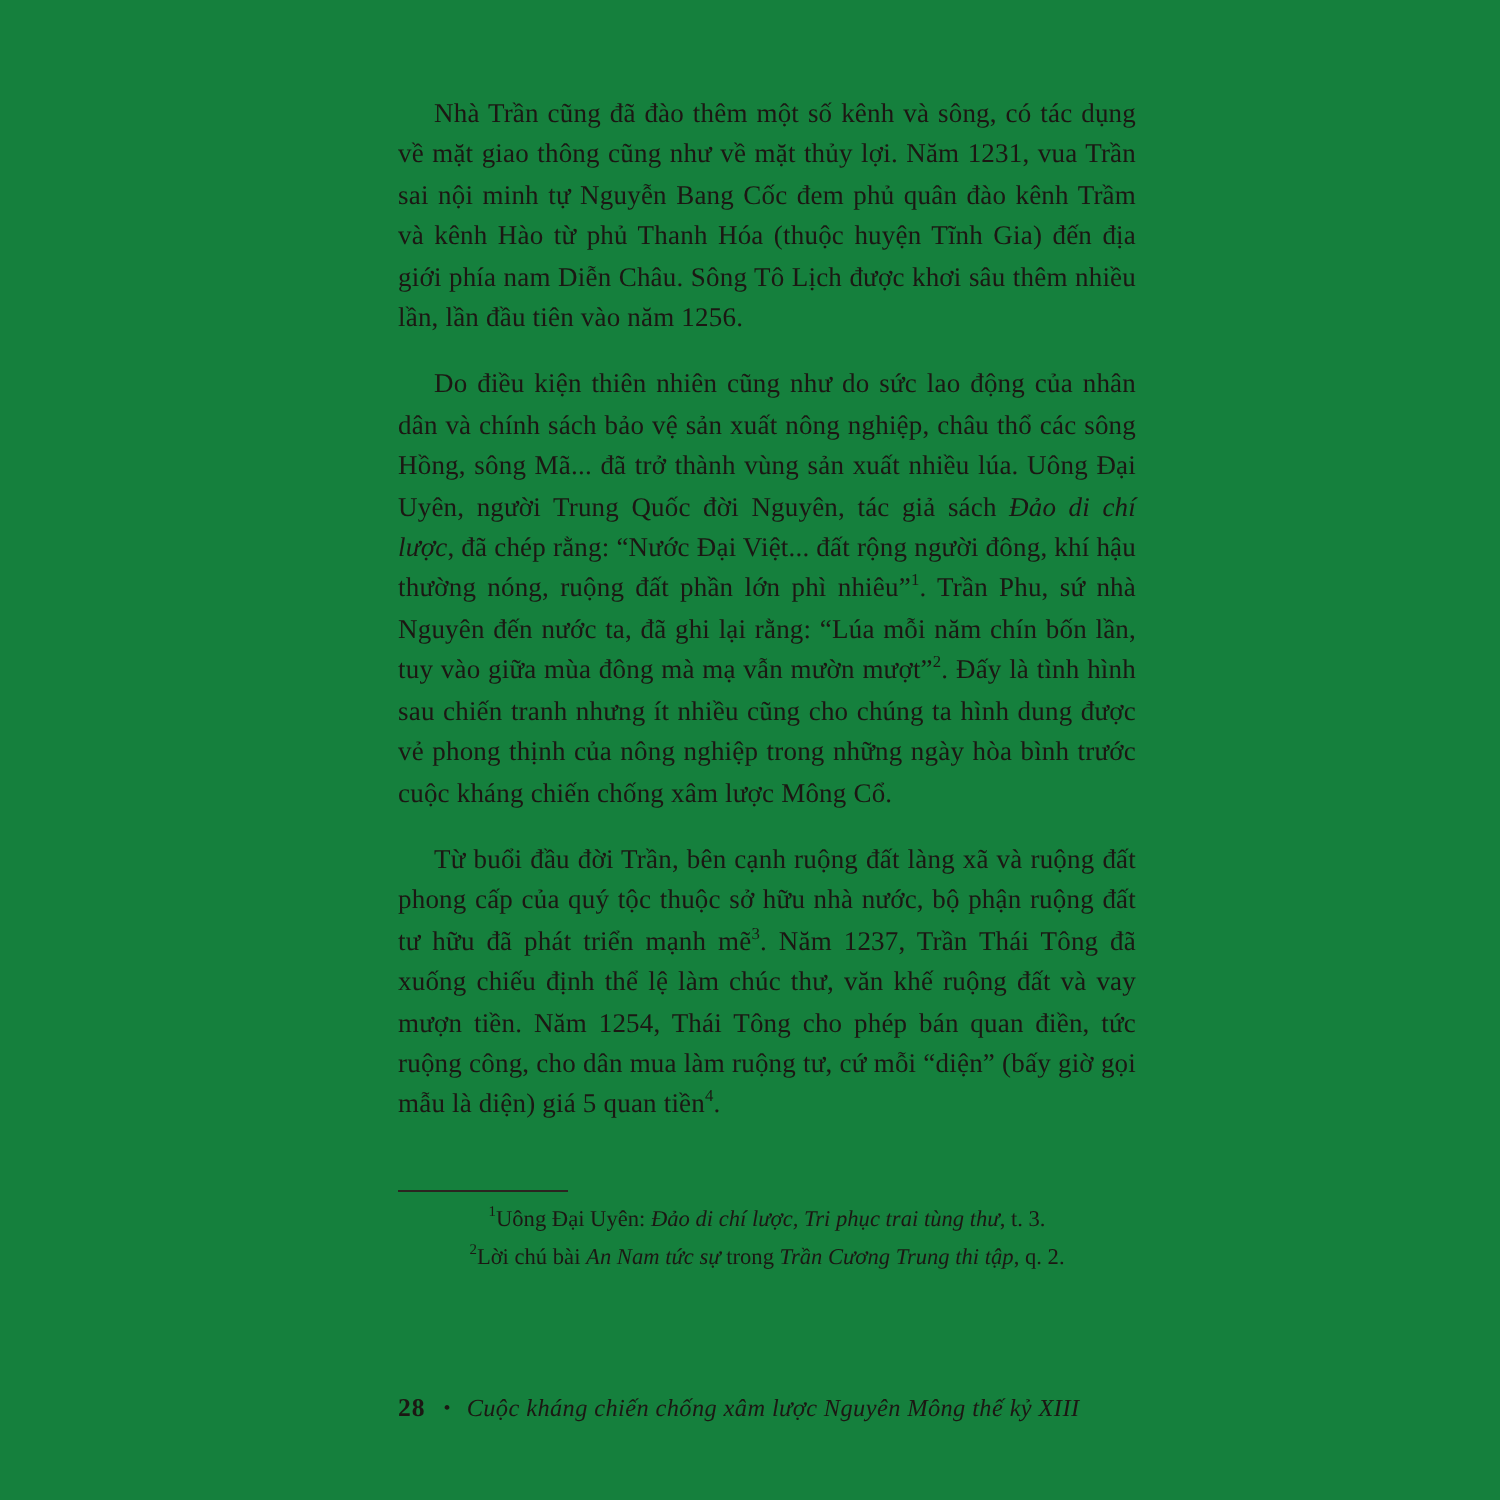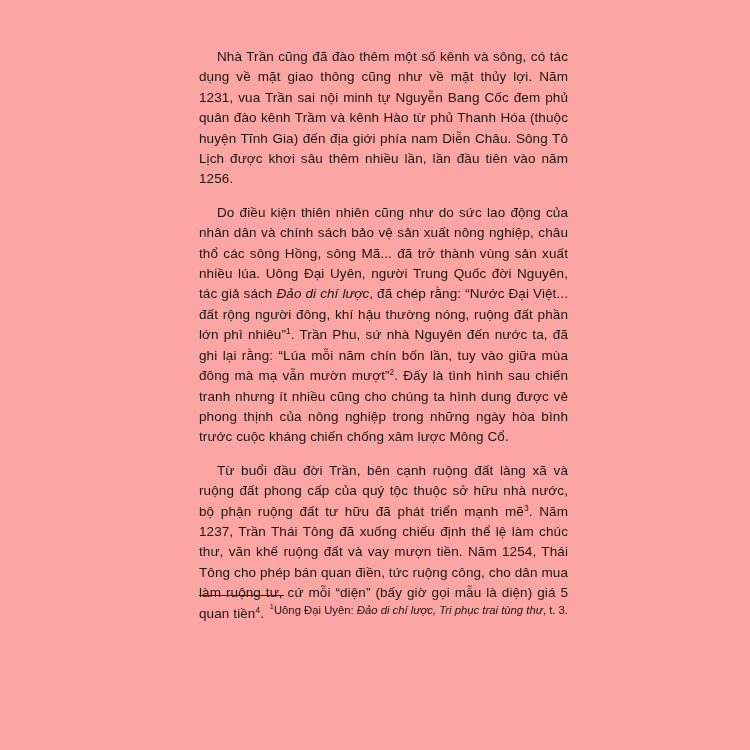--- a/index.html
+++ b/index.html
@@ -1,22 +1,22 @@
 <!DOCTYPE html>
 <html><head>
 <meta charset="utf-8">
 <style>
   html, body { margin: 0; padding: 0; background: #e9e9e9; }
   .page {
     position: relative;
     width: 750px;
     height: 750px;
-    background: #fca5a5;
+    background: #15803d;
     color: #1c1713;
-    font-family: Liberation Sans, sans-serif;
+    font-family: Liberation Serif, serif;
     overflow: hidden;
     margin: 0 auto;
   }
   .text-block {
     position: absolute;
     left: 199px;
     top: 47px;
     width: 369px;
   }
   .para {
@@ -34,21 +34,21 @@
     line-height: 0;
     vertical-align: super;
   }
   .footnotes {
     position: absolute;
     left: 199px;
     top: 595px;
     width: 369px;
     font-size: 11.3px;
     line-height: 14.3px;
-    text-align: right;
+    text-align: center;
   }
   .fn-rule {
     width: 85px;
     height: 0;
     border-top: 1.6px solid #2b2420;
     margin: 0 0 7px 0;
   }
   .fn { margin: 0 0 4.5px 0; }
   .fn sup.ref { font-size: 0.66em; }
   .footer {
@@ -90,18 +90,20 @@
 
     <p class="para"><span>Từ buổi đầu đời Trần, bên cạnh ruộng đất làng xã và ruộng đất phong cấp của quý tộc thuộc sở hữu nhà nước, bộ phận ruộng đất tư hữu đã phát triển mạnh mẽ</span><sup class="ref">3</sup><span>. Năm 1237, Trần Thái Tông đã xuống chiếu định thể lệ làm chúc thư, văn khế ruộng đất và vay mượn tiền. Năm 1254, Thái Tông cho phép bán quan điền, tức ruộng công, cho dân mua làm ruộng tư, cứ mỗi “diện” (bấy giờ gọi mẫu là diện) giá 5 quan tiền</span><sup class="ref">4</sup><span>.</span></p>
 
   </main>
 
   <section class="footnotes">
     <div class="fn-rule"></div>
 
     <div class="fn"><sup class="ref">1</sup><span>Uông Đại Uyên: </span><span class="it">Đảo di chí lược, Tri phục trai tùng thư</span><span>, t. 3.</span></div>
 
+    <div class="fn"><sup class="ref">2</sup><span>Lời chú bài </span><span class="it">An Nam tức sự</span><span> trong </span><span class="it">Trần Cương Trung thi tập</span><span>, q. 2.</span></div>
 
 
   </section>
 
+  <footer class="footer"><span class="pg">28</span><span class="dot">•</span><span class="title">Cuộc kháng chiến chống xâm lược Nguyên Mông thế kỷ XIII</span></footer>
 
 </div>
 
 </body></html>

